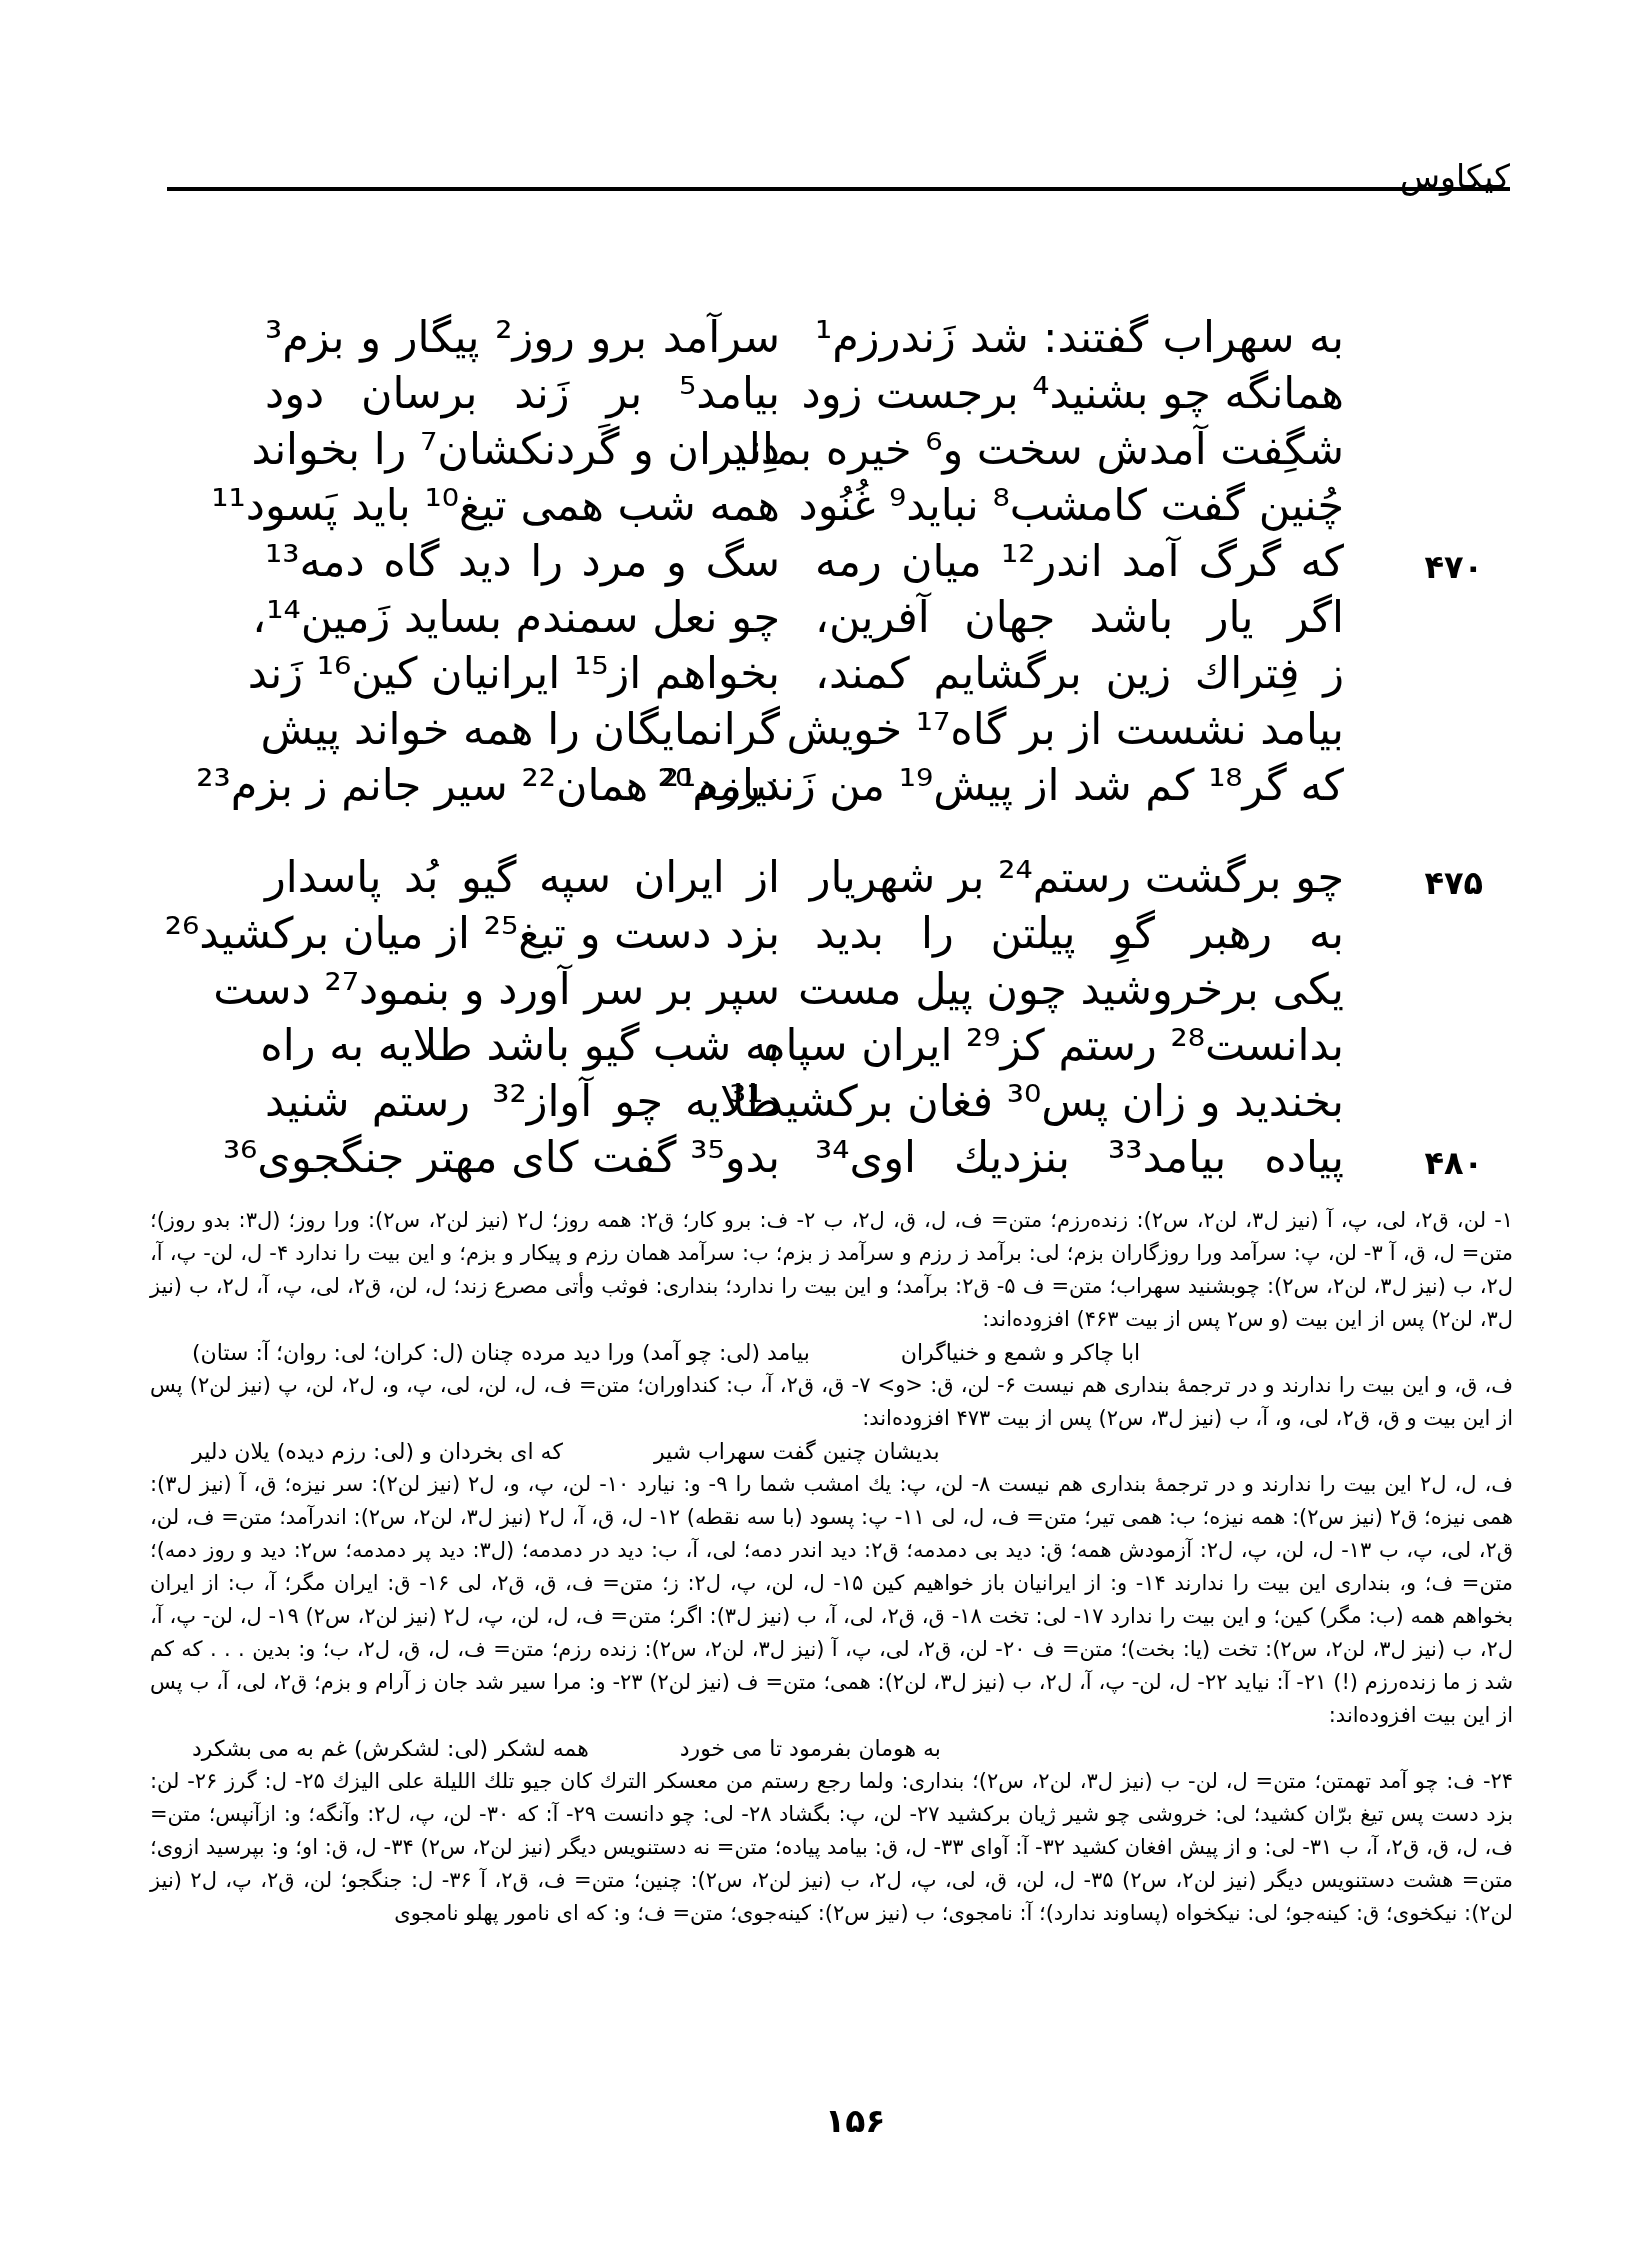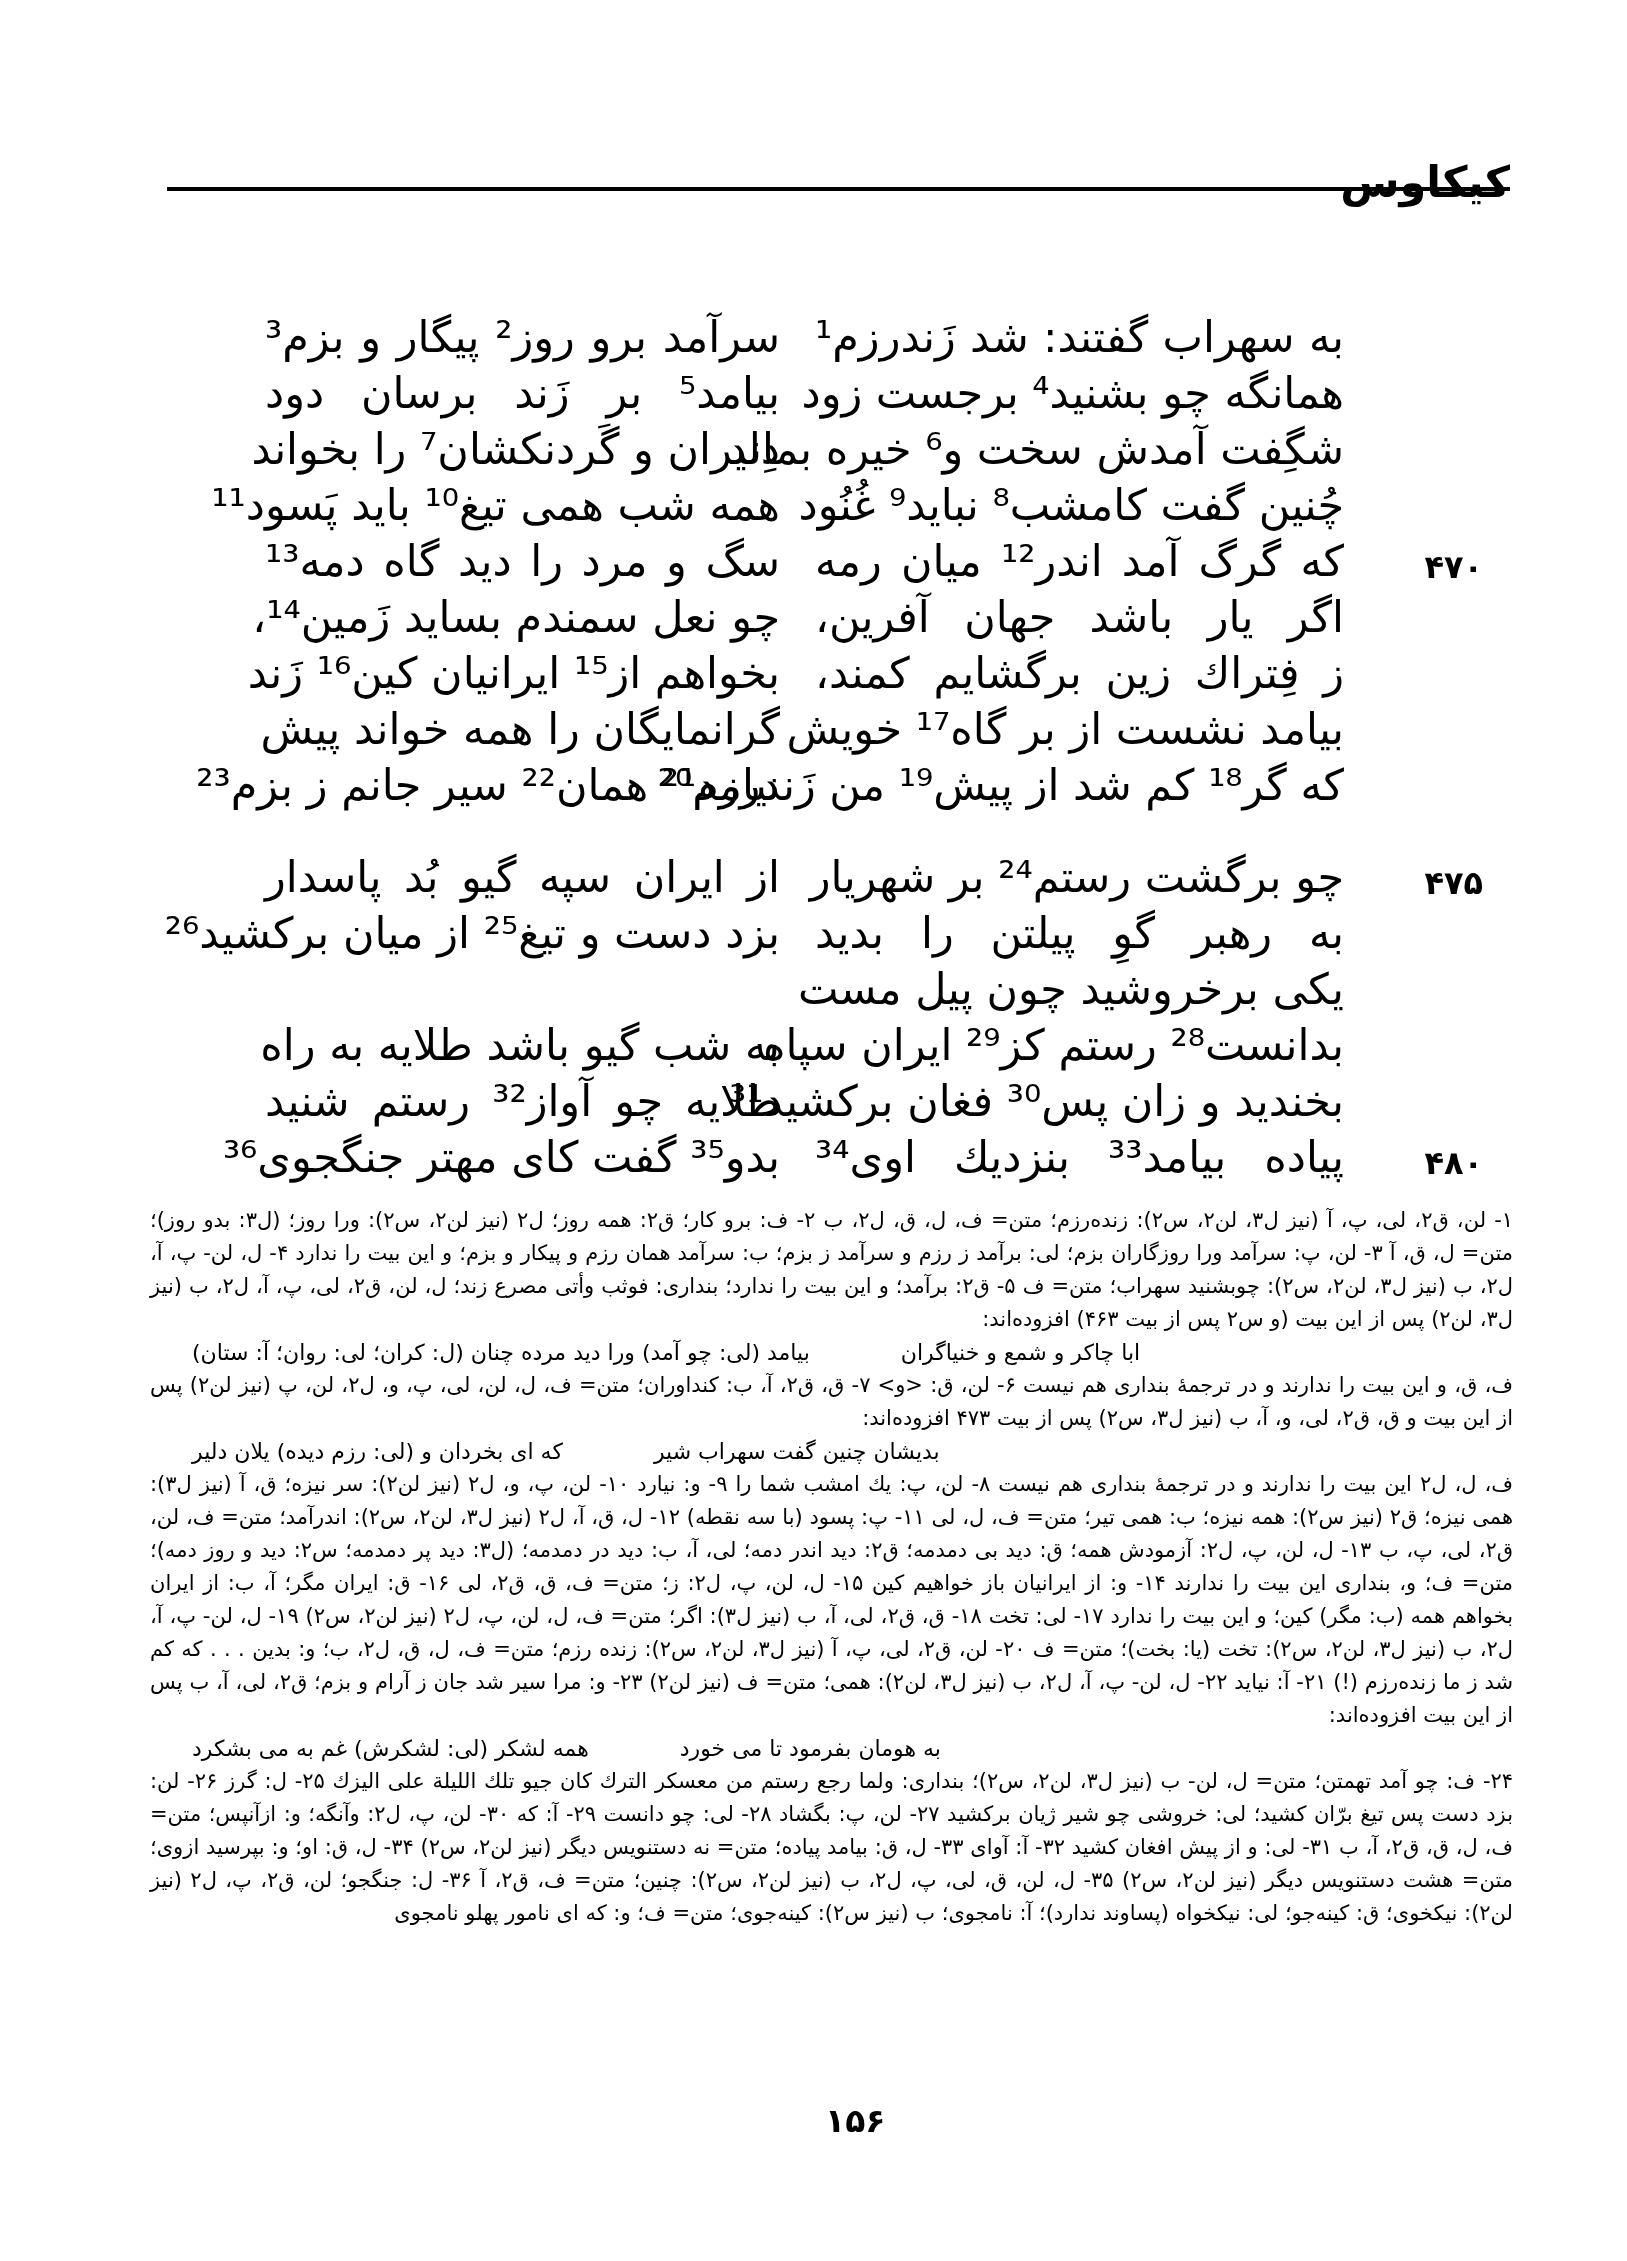--- a/index.html
+++ b/index.html
@@ -2,21 +2,21 @@
 <html style="font-size:11px"><head>
 <meta charset="utf-8">
 <style>
   html, body { margin: 0; padding: 0; background: #ffffff; }
   body {
     width: 1628px; height: 2261px; position: relative; overflow: hidden;
     font-family: "DejaVu Sans", sans-serif; color: #000;
   }
   .running-head {
     position: absolute; right: 118px; top: 157px;
-    font-size: 43px; font-weight: bold; direction: rtl;
+    font-size: 33px; font-weight: normal; direction: rtl;
   }
   .head-rule {
     position: absolute; left: 167px; right: 118px; top: 187px;
     height: 3.5px; background: #000;
   }
   .poem {
     position: absolute; left: 265px; width: 1211px; top: 313px;
     direction: rtl;
   }
   .stanza { margin-bottom: 36px; }
@@ -110,20 +110,21 @@
         <span class="misra second">از ایران سپه گیو بُد پاسدار</span>
       </div>
       <div class="bayt">
         <span class="verse-num"></span>
         <span class="misra first">به رهبر گوِ پیلتن را بدید</span>
         <span class="misra second">بزد دست و تیغ²⁵ از میان برکشید²⁶</span>
       </div>
       <div class="bayt">
         <span class="verse-num"></span>
         <span class="misra first">یکی برخروشید چون پیل مست</span>
+        <span class="misra second">سپر بر سر آورد و بنمود²⁷ دست</span>
       </div>
       <div class="bayt">
         <span class="verse-num"></span>
         <span class="misra first">بدانست²⁸ رستم کز²⁹ ایران سپاه</span>
         <span class="misra second">به شب گیو باشد طلایه به راه</span>
       </div>
       <div class="bayt">
         <span class="verse-num"></span>
         <span class="misra first">بخندید و زان پس³⁰ فغان برکشید³¹</span>
         <span class="misra second">طلایه چو آواز³² رستم شنید</span>

